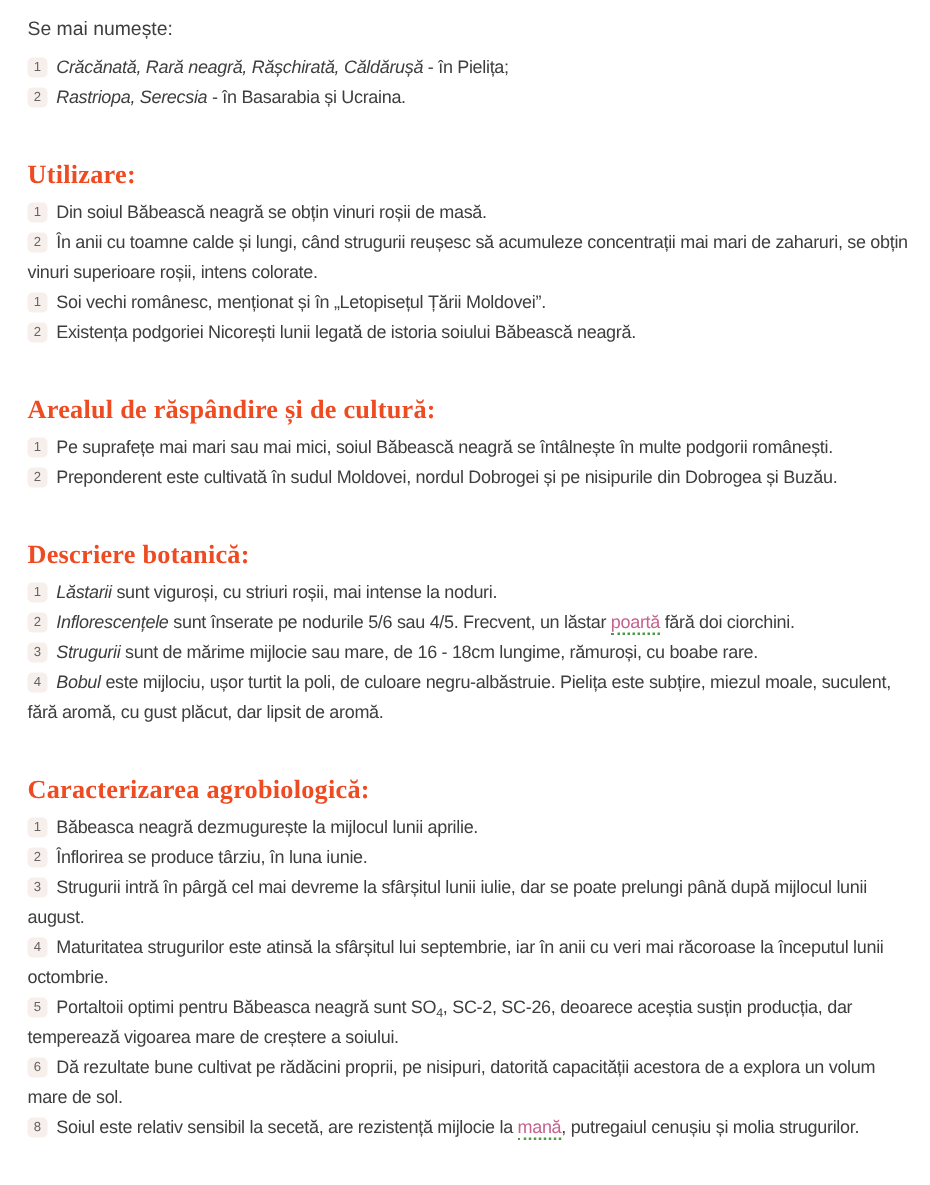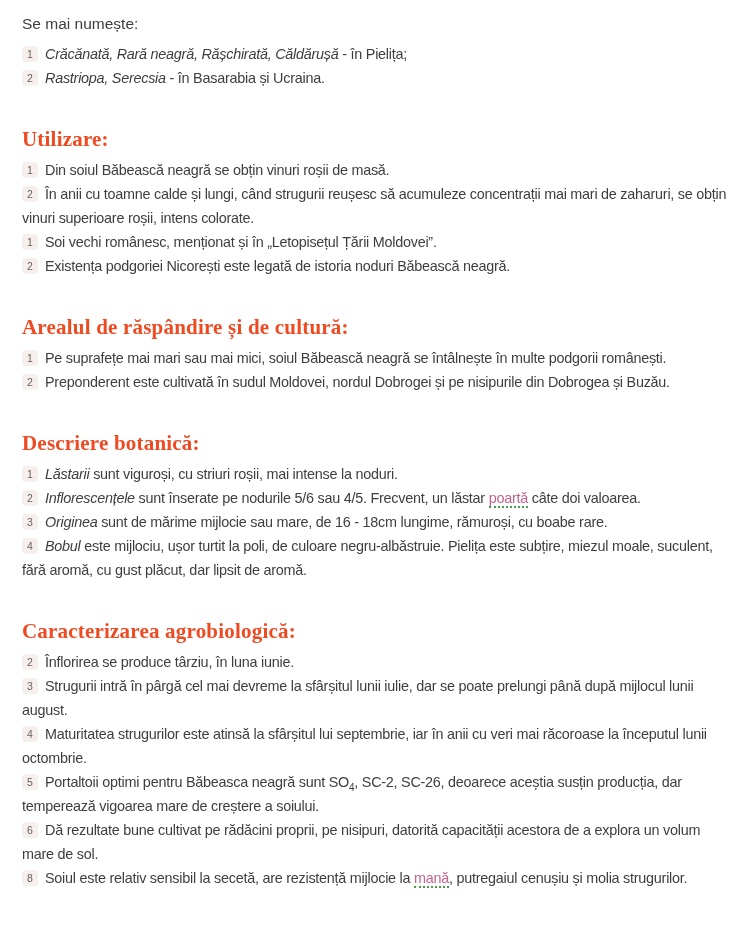--- a/index.html
+++ b/index.html
@@ -73,42 +73,43 @@
       <section class="section">
         <h2>Utilizare:</h2>
         <div>
           <div class="item"><span class="badge">1</span><span>Din soiul Băbească neagră se obțin vinuri roșii de masă.</span></div>
           <div class="item"><span class="badge">2</span><span>În anii cu toamne calde și lungi, când strugurii reușesc să acumuleze concentrații mai mari de zaharuri, se obțin vinuri superioare roșii, intens colorate.</span></div>
         </div>
       </section>
       <section class="section">
         <div>
           <div class="item"><span class="badge">1</span><span>Soi vechi românesc, menționat și în „Letopisețul Țării Moldovei”.</span></div>
-          <div class="item"><span class="badge">2</span><span>Existența podgoriei Nicorești este legată de istoria noduri Băbească neagră.</span></div>
+          <div class="item"><span class="badge">2</span><span>Existența podgoriei Nicorești lunii legată de istoria soiului Băbească neagră.</span></div>
         </div>
       </section>
       <section class="section">
         <h2>Arealul de răspândire și de cultură:</h2>
         <div>
           <div class="item"><span class="badge">1</span><span>Pe suprafețe mai mari sau mai mici, soiul Băbească neagră se întâlnește în multe podgorii românești.</span></div>
           <div class="item"><span class="badge">2</span><span>Preponderent este cultivată în sudul Moldovei, nordul Dobrogei și pe nisipurile din Dobrogea și Buzău.</span></div>
         </div>
       </section>
       <section class="section">
         <h2>Descriere botanică:</h2>
         <div>
           <div class="item"><span class="badge">1</span><em>Lăstarii</em><span> sunt viguroși, cu striuri roșii, mai intense la noduri.</span></div>
-          <div class="item"><span class="badge">2</span><em>Inflorescențele</em><span> sunt înserate pe nodurile 5/6 sau 4/5. Frecvent, un lăstar </span><a class="link" href="#">poartă</a><span> câte doi valoarea.</span></div>
-          <div class="item"><span class="badge">3</span><em>Originea</em><span> sunt de mărime mijlocie sau mare, de 16 - 18cm lungime, rămuroși, cu boabe rare.</span></div>
+          <div class="item"><span class="badge">2</span><em>Inflorescențele</em><span> sunt înserate pe nodurile 5/6 sau 4/5. Frecvent, un lăstar </span><a class="link" href="#">poartă</a><span> fără doi ciorchini.</span></div>
+          <div class="item"><span class="badge">3</span><em>Strugurii</em><span> sunt de mărime mijlocie sau mare, de 16 - 18cm lungime, rămuroși, cu boabe rare.</span></div>
           <div class="item"><span class="badge">4</span><em>Bobul</em><span> este mijlociu, ușor turtit la poli, de culoare negru-albăstruie. Pielița este subțire, miezul moale, suculent, fără aromă, cu gust plăcut, dar lipsit de aromă.</span></div>
         </div>
       </section>
       <section class="section">
         <h2>Caracterizarea agrobiologică:</h2>
         <div>
+          <div class="item"><span class="badge">1</span><span>Băbeasca neagră dezmugurește la mijlocul lunii aprilie.</span></div>
           <div class="item"><span class="badge">2</span><span>Înflorirea se produce târziu, în luna iunie.</span></div>
           <div class="item"><span class="badge">3</span><span>Strugurii intră în pârgă cel mai devreme la sfârșitul lunii iulie, dar se poate prelungi până după mijlocul lunii august.</span></div>
           <div class="item"><span class="badge">4</span><span>Maturitatea strugurilor este atinsă la sfârșitul lui septembrie, iar în anii cu veri mai răcoroase la începutul lunii octombrie.</span></div>
           <div class="item"><span class="badge">5</span><span>Portaltoii optimi pentru Băbeasca neagră sunt SO</span><sub>4</sub><span>, SC-2, SC-26, deoarece aceștia susțin producția, dar temperează vigoarea mare de creștere a soiului.</span></div>
           <div class="item"><span class="badge">6</span><span>Dă rezultate bune cultivat pe rădăcini proprii, pe nisipuri, datorită capacității acestora de a explora un volum mare de sol.</span></div>
           <div class="item"><span class="badge">8</span><span>Soiul este relativ sensibil la secetă, are rezistență mijlocie la </span><a class="link" href="#">mană</a><span>, putregaiul cenușiu și molia strugurilor.</span></div>
         </div>
       </section>
     </div>
 </div>

